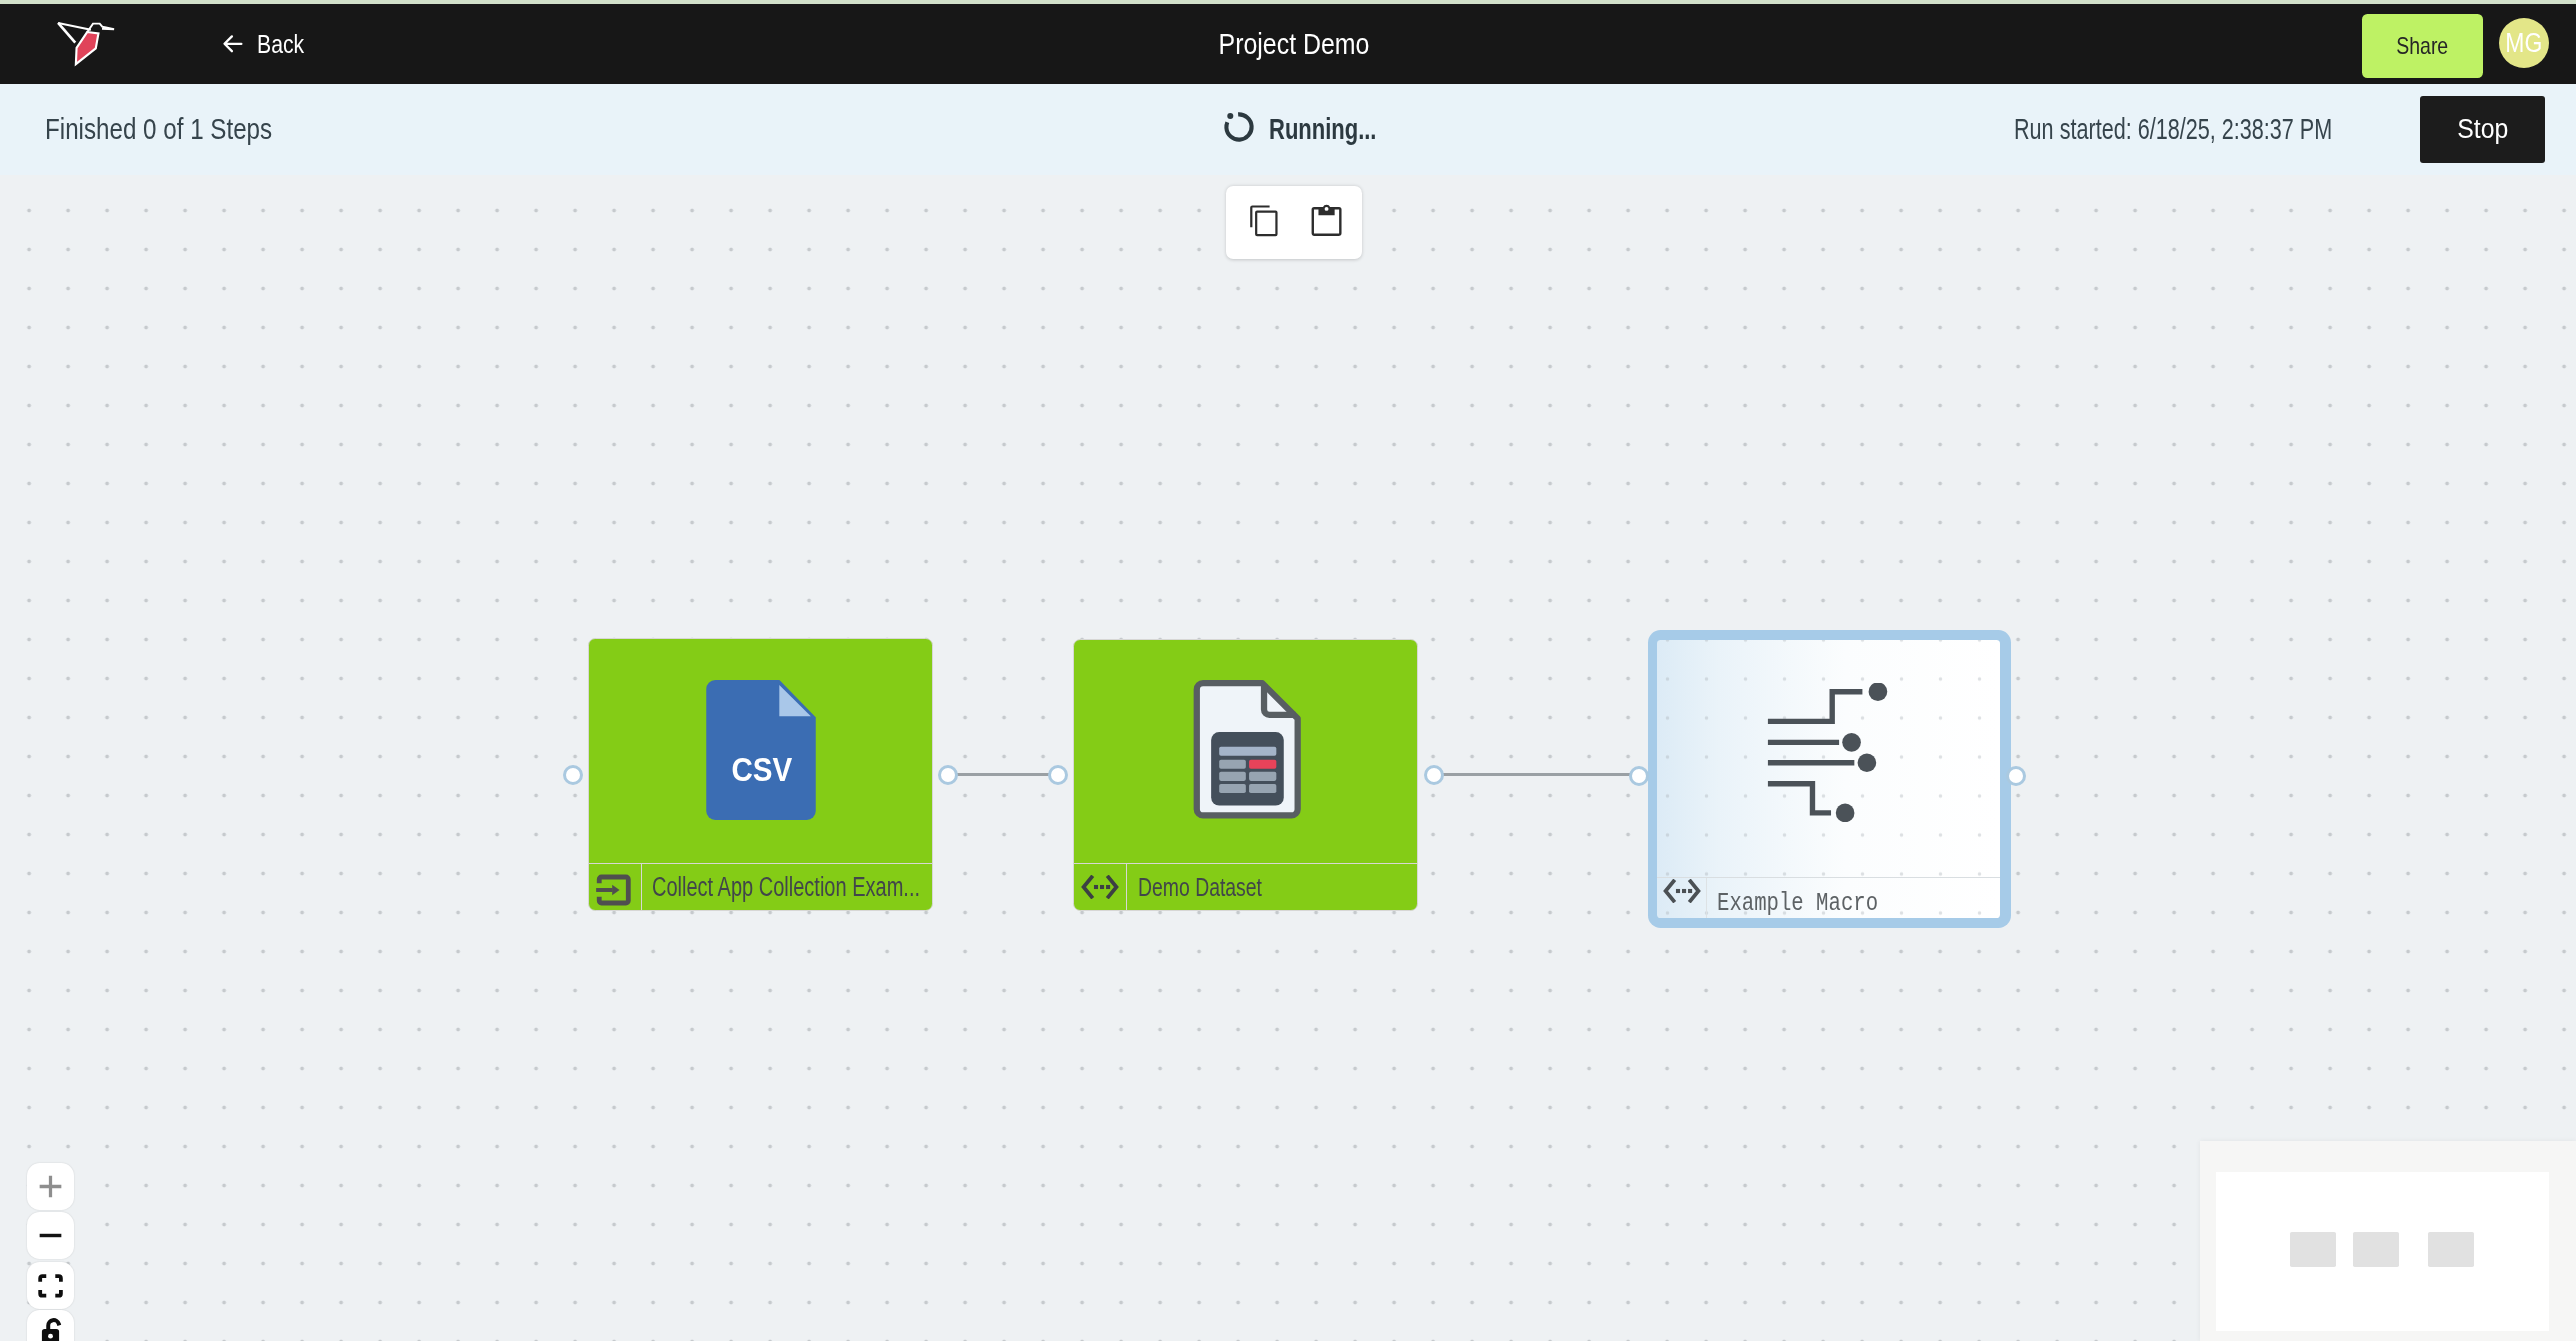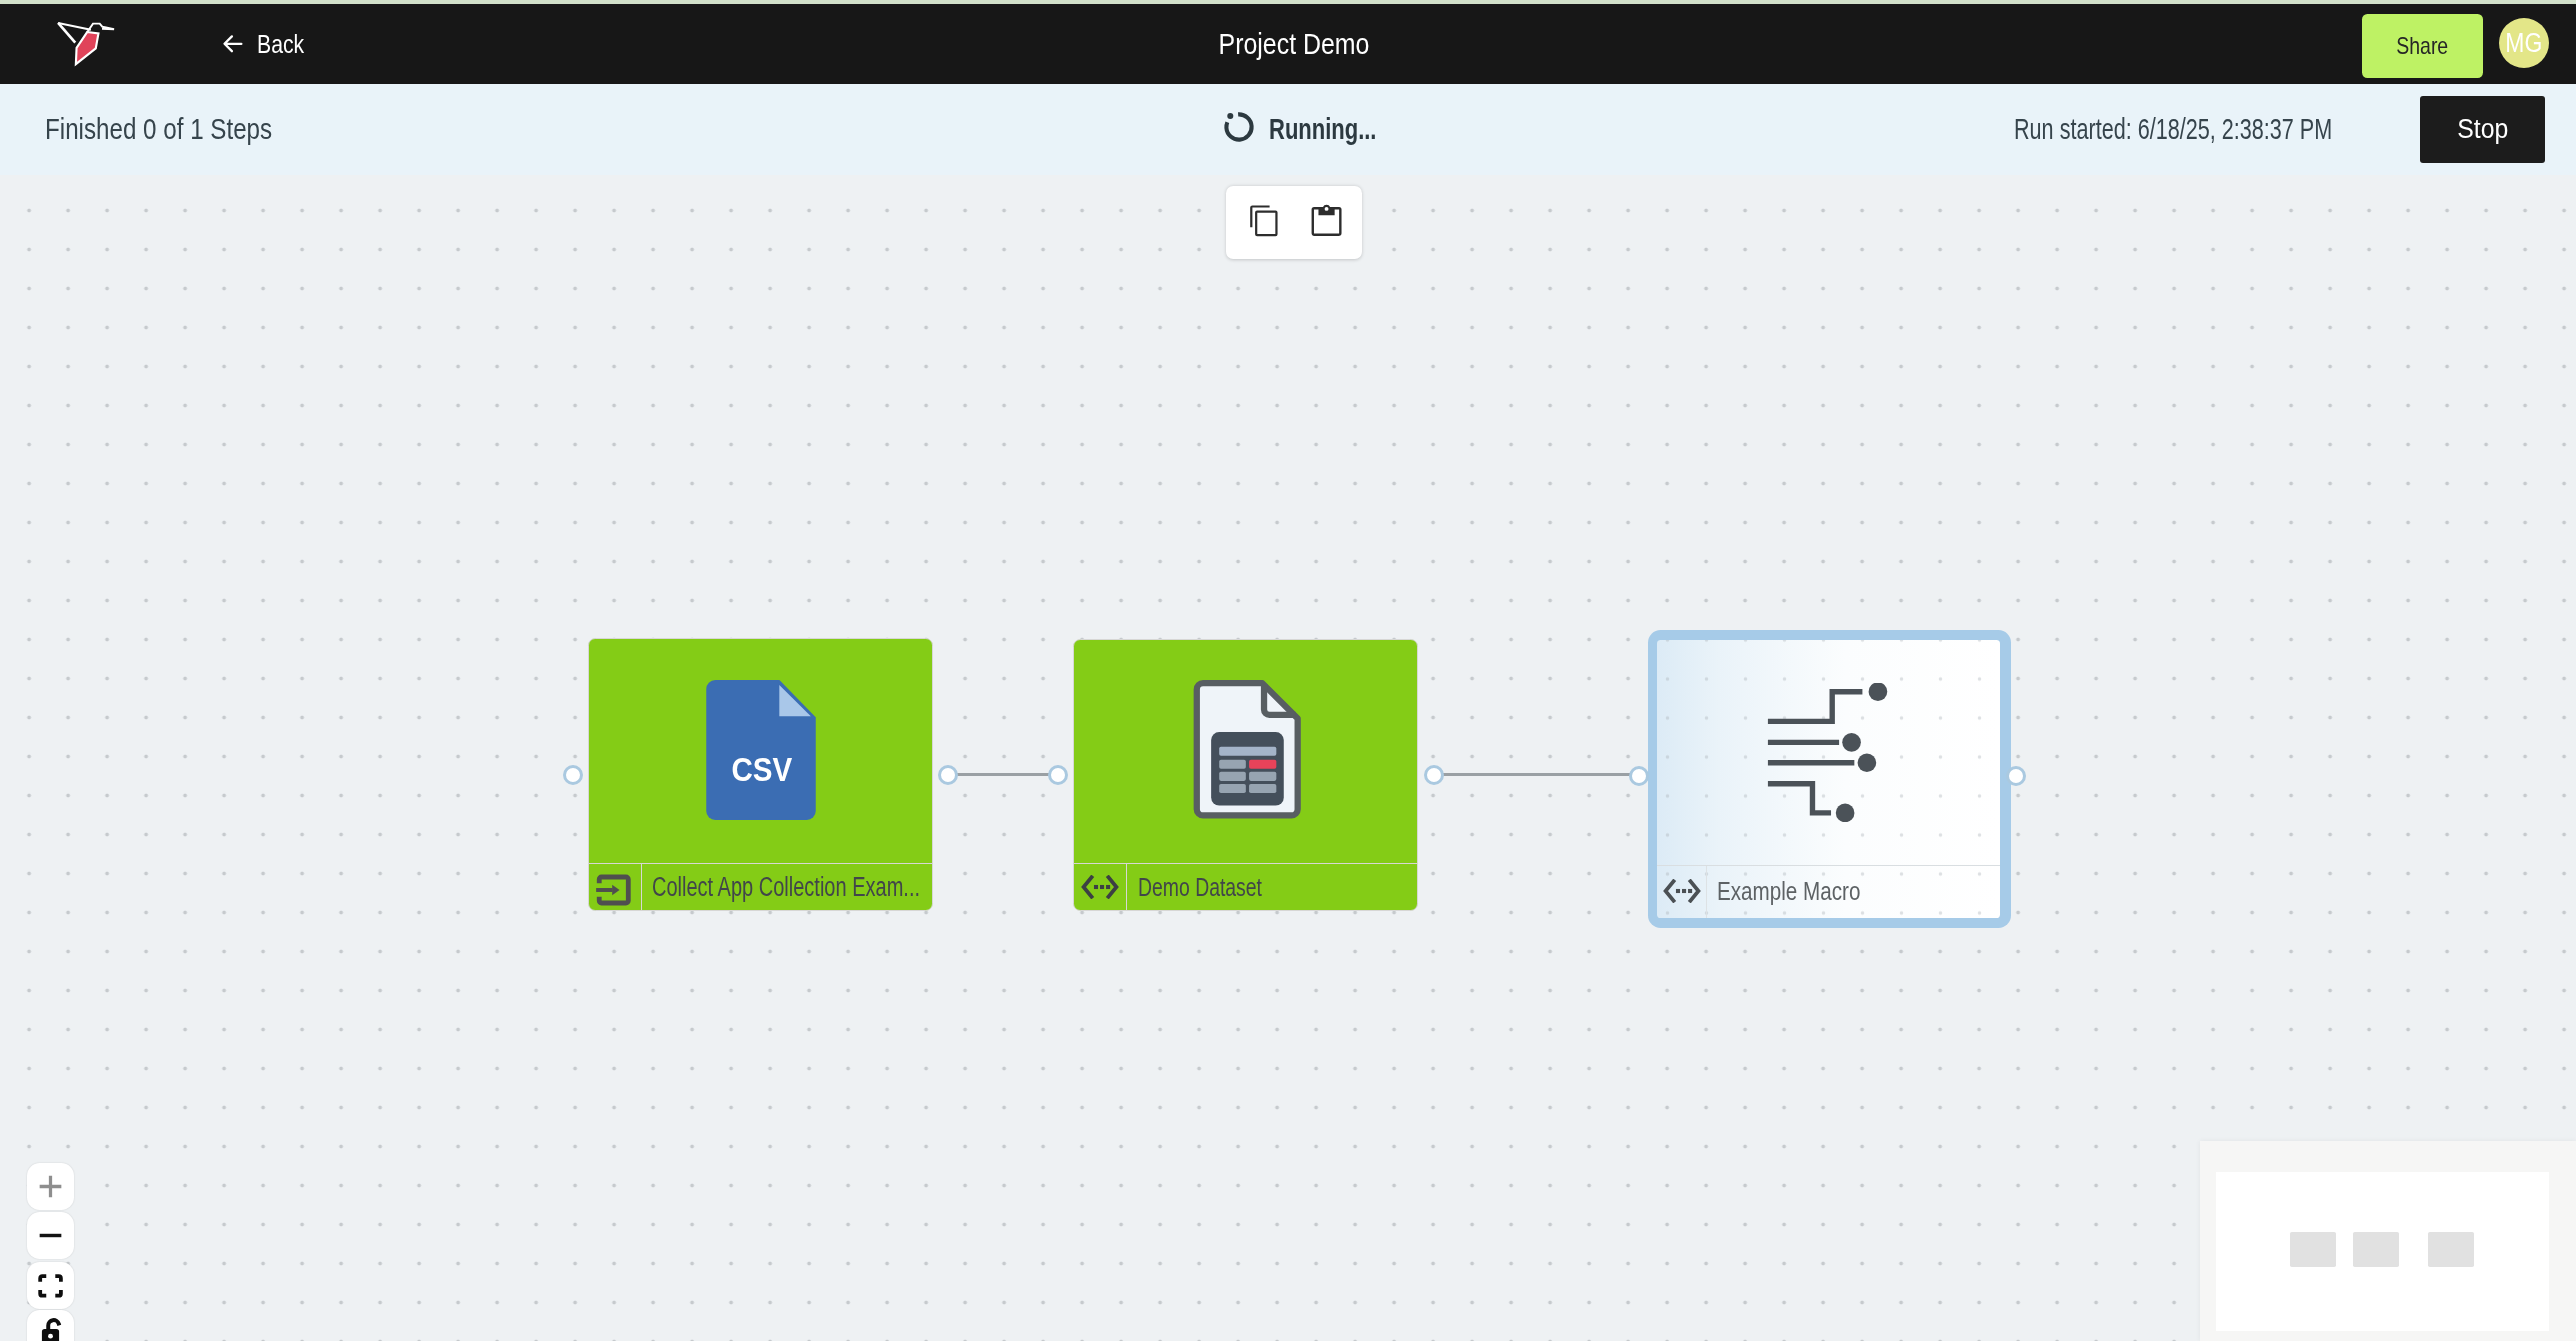--- a/index.html
+++ b/index.html
@@ -52,21 +52,21 @@
   #node1 .labelrow { height:47px; line-height:46px; }
   #node2 { left:1073px; top:639px; width:345px; height:272px; }
   #node2 .labelrow { height:47px; line-height:46px; }
 
   
   #node3sel { left:1648px; top:630px; width:363px; height:298px; background:#a6cbe8; border-radius:12.6px; }
   #node3 { left:1657px; top:640px; width:343px; height:278px; border-radius:3.6px; overflow:hidden;
     background-image:radial-gradient(circle, rgba(168,175,181,0.38) 1.3px, rgba(168,175,181,0.2) 1.7px, rgba(0,0,0,0) 2.2px),
       linear-gradient(90deg, #dcebf6 0%, #eaf3f9 18%, #fbfdfe 55%, #ffffff 100%);
     background-size:39px 39px, 100% 100%; background-position:30px 19.5px, 0 0; }
-  #node3 .labelrow { height:53px; line-height:51px; border-top:0.9px solid #d9dee1; }
+  #node3 .labelrow { height:41px; line-height:51px; border-top:0.9px solid #d9dee1;font-family:Liberation Mono, monospace; }
   #node3 .labeltxt .sx { color:#5d6265; transform:scaleX(0.794); }
 
   
   .wire { position:absolute; height:2.7px; background:#9aa0a4; }
   .port { position:absolute; width:20px; height:20px; border-radius:50%; background:#fff; border:3.2px solid #aac9e0; }
 
   
   .zbtn { position:absolute; left:27px; width:47px; height:47px; background:#fff; border-radius:12.6px;
     box-shadow:0 0 1.8px rgba(0,0,0,0.15); }
 

